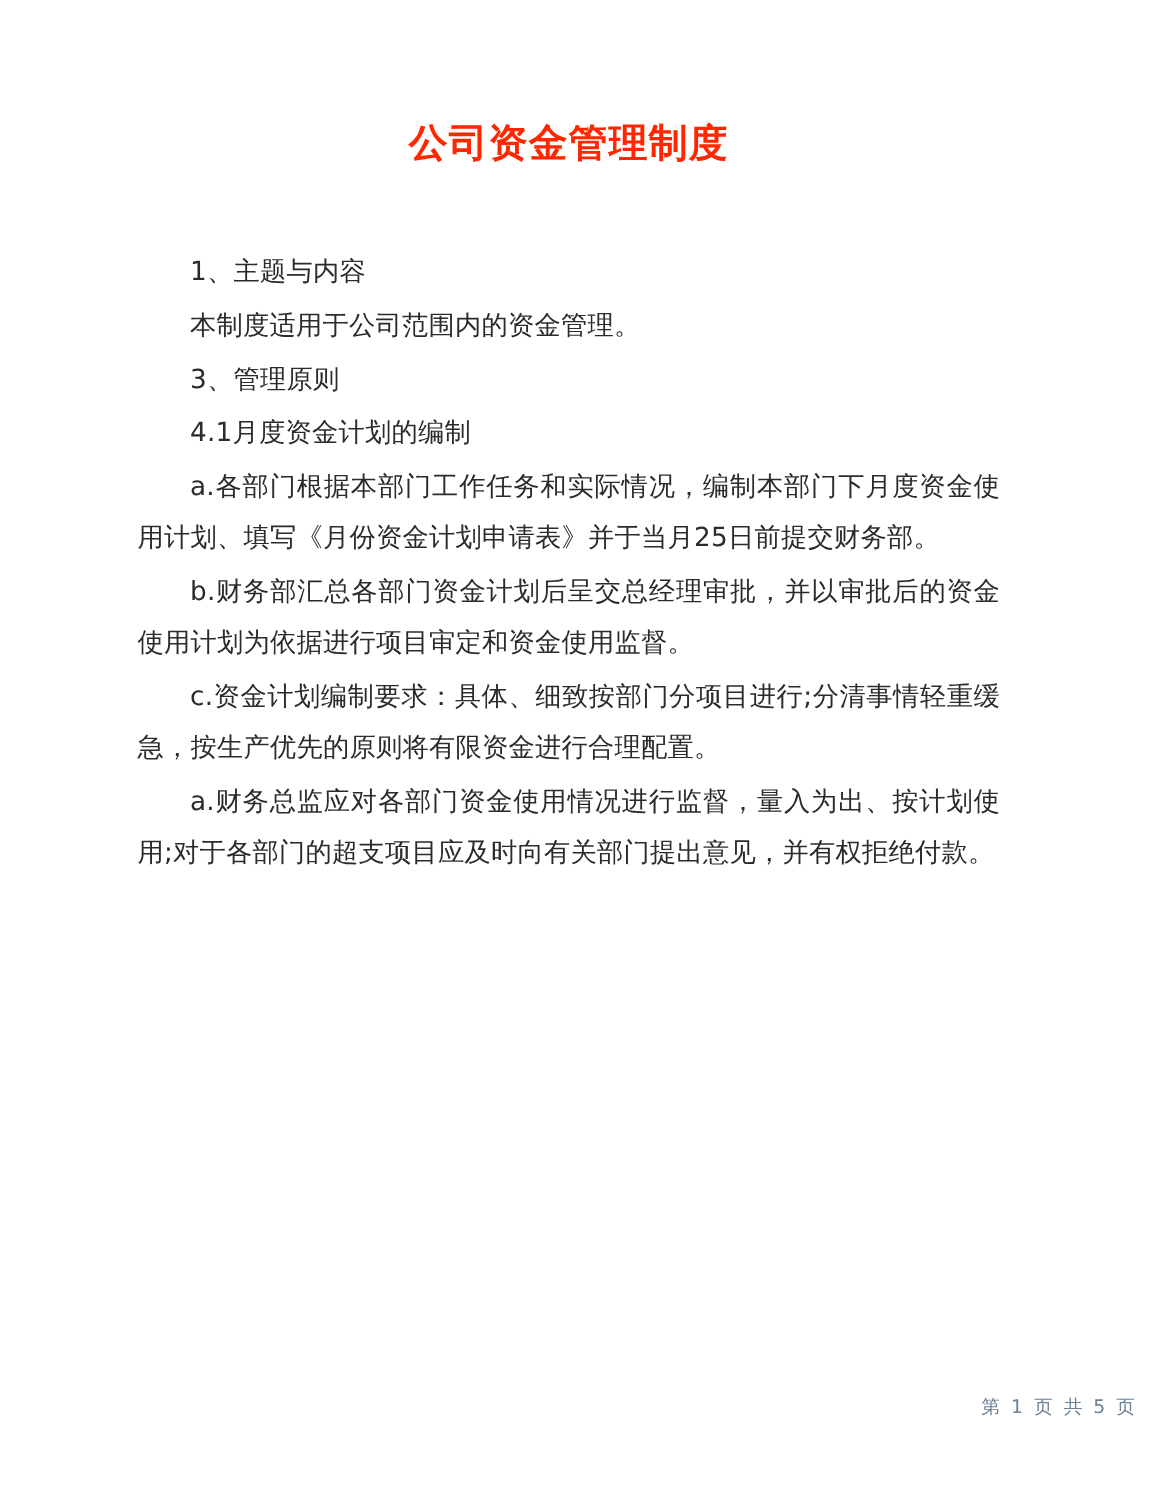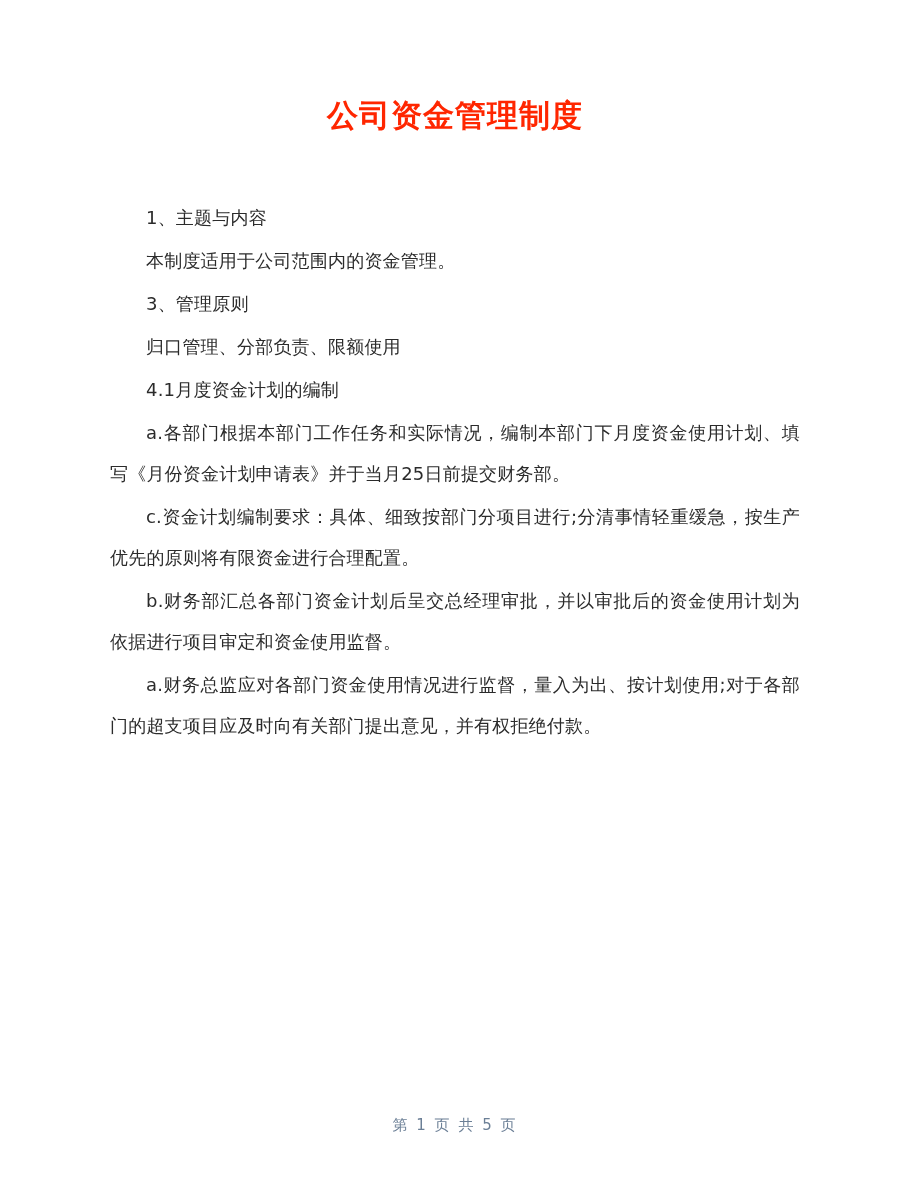--- a/index.html
+++ b/index.html
@@ -32,60 +32,59 @@
     font-weight: bold;
     font-size: 31px;
     letter-spacing: 1px;
     line-height: 1.25;
   }
   .body-block {
     margin-top: 62px;
   }
   .para {
     margin: 0 0 2px 0;
-    font-size: 18px;
+    font-size: 21px;
     line-height: 41px;
     text-align: justify;
     text-indent: 2em;
     font-family: "DejaVu Sans", "Liberation Sans", sans-serif;
     font-weight: 400;
     letter-spacing: 0.2px;
     color: #2b2b2b;
   }
   .footer {
     position: absolute;
     left: 0;
     right: 0;
     bottom: 56px;
-    text-align: center;
+    text-align: right;
     font-size: 15px;
     letter-spacing: 2px;
     color: #6b7f96;
     font-family: "DejaVu Sans", "Liberation Sans", sans-serif;
   }
   .footer .pg {
     color: #6b7f96;
   }
 </style>
 </head>
 <body>
 
 <div class="page">
 
   <h1 class="doc-title" style="color: rgb(255, 38, 0);">公司资金管理制度</h1>
 
   <div class="body-block">
     <p class="para">1、主题与内容</p>
     <p class="para">本制度适用于公司范围内的资金管理。</p>
     <p class="para">3、管理原则</p>
-    <p class="para">归口管理、分部负责、限额使用</p>
     <p class="para">4.1月度资金计划的编制</p>
     <p class="para">a.各部门根据本部门工作任务和实际情况，编制本部门下月度资金使用计划、填写《月份资金计划申请表》并于当月25日前提交财务部。</p>
+    <p class="para">b.财务部汇总各部门资金计划后呈交总经理审批，并以审批后的资金使用计划为依据进行项目审定和资金使用监督。</p>
     <p class="para">c.资金计划编制要求：具体、细致按部门分项目进行;分清事情轻重缓急，按生产优先的原则将有限资金进行合理配置。</p>
-    <p class="para">b.财务部汇总各部门资金计划后呈交总经理审批，并以审批后的资金使用计划为依据进行项目审定和资金使用监督。</p>
     <p class="para">a.财务总监应对各部门资金使用情况进行监督，量入为出、按计划使用;对于各部门的超支项目应及时向有关部门提出意见，并有权拒绝付款。</p>
   </div>
 
   <div class="footer">
     <span class="pg">第 1 页 共 5 页</span>
   </div>
 
 </div>
 
 </body></html>

